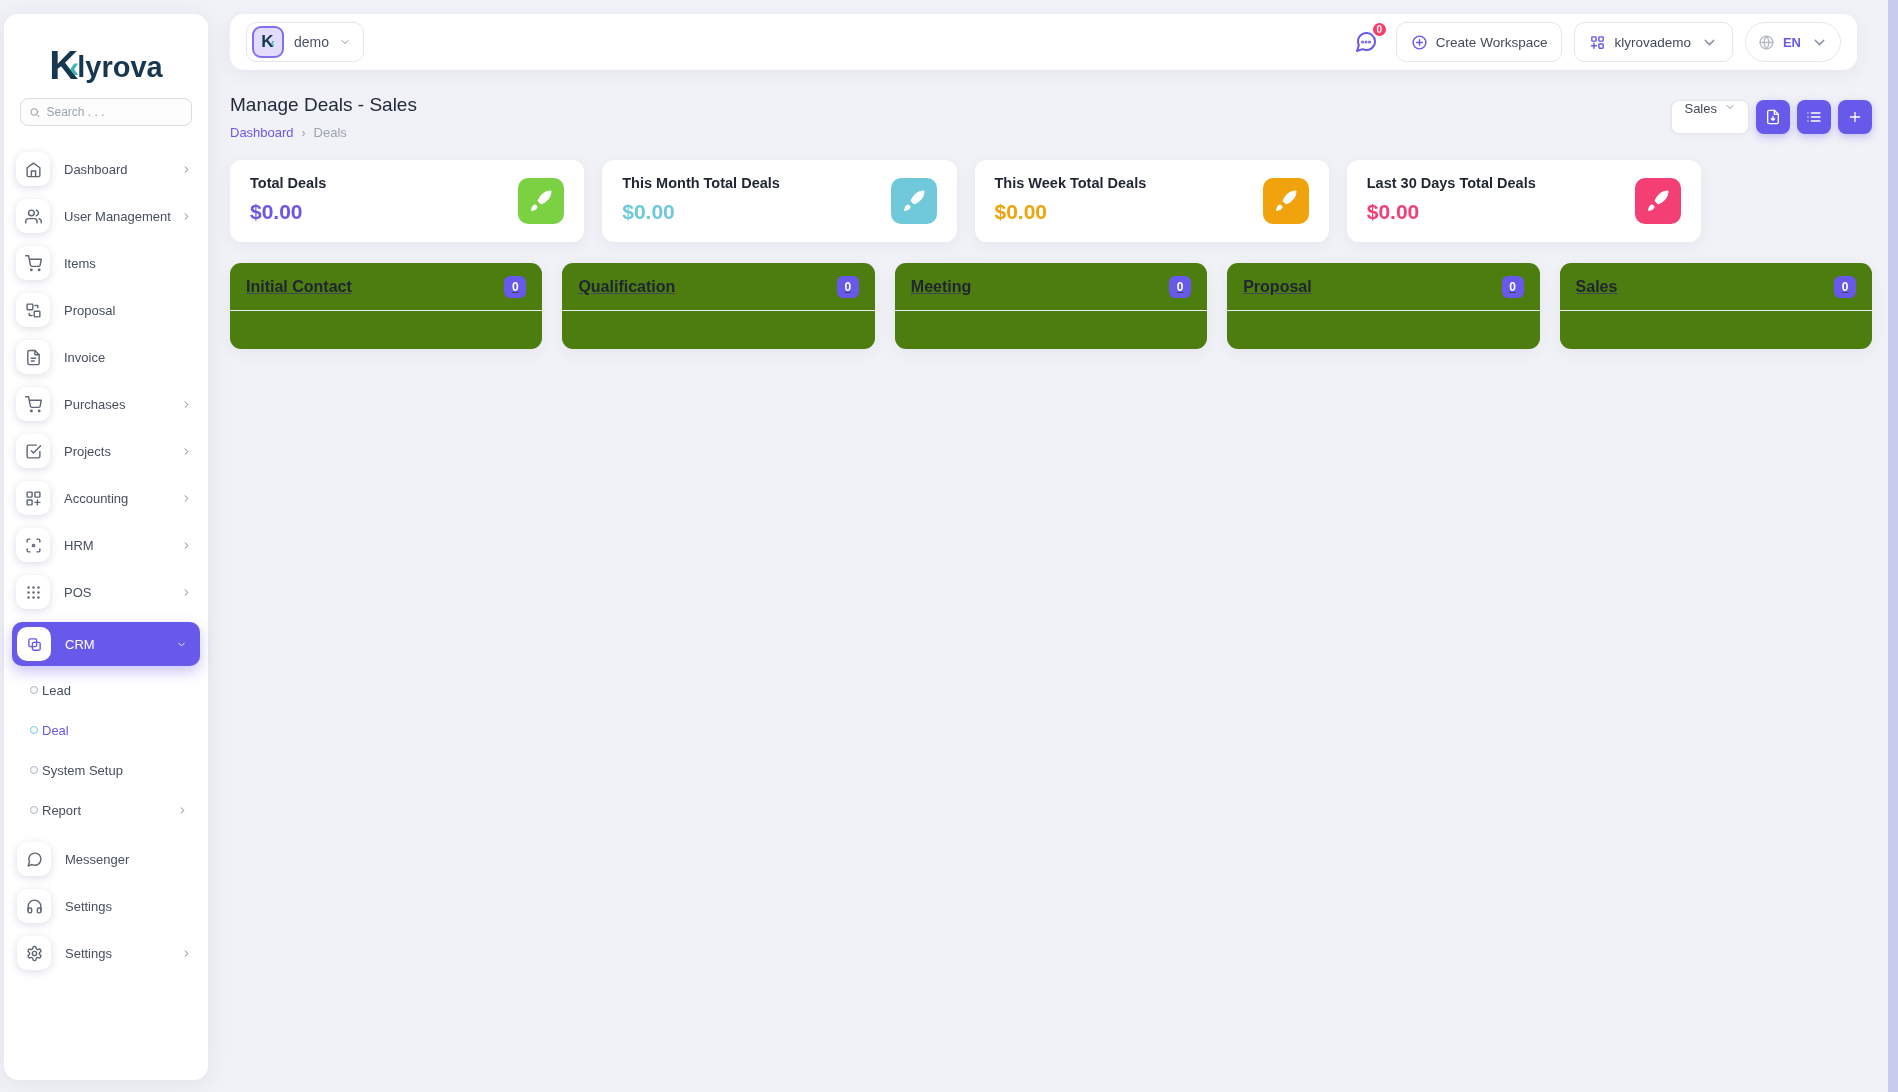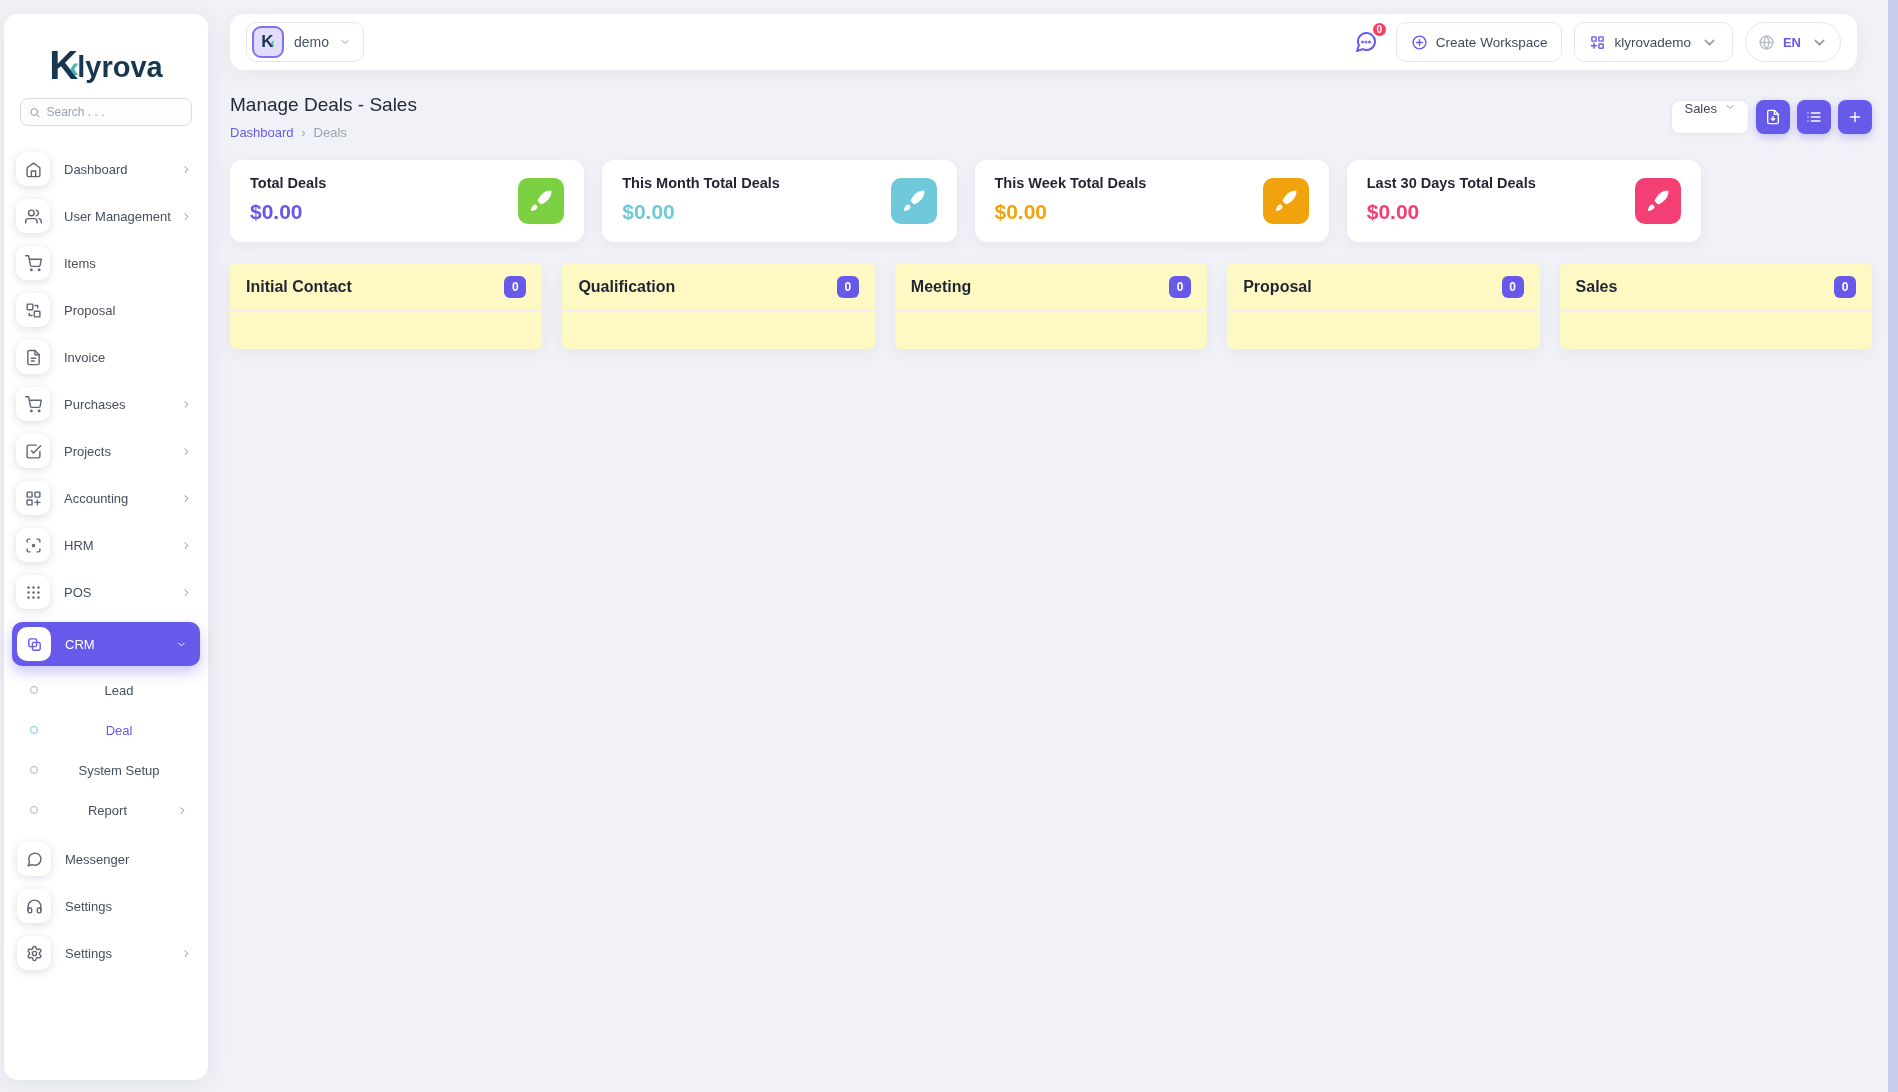--- a/index.html
+++ b/index.html
@@ -33,21 +33,21 @@
   .nav-label { font-size:13px; color:#454f5e; margin-left:14px; flex:1; }
   .chev-r { width:11px; height:11px; stroke:#6f7888; margin-right:4px; }
 
   .nav-item.active { background:#6759e9; border-radius:10px; height:44px; margin:0 -4px; padding:0 9px 0 5px;
                      box-shadow:0 6px 14px rgba(103,89,233,.35); }
   .nav-item.active .icon-box { color:#6759e9; box-shadow:none; }
   .nav-item.active .nav-label { color:#ffffff; font-weight:400; }
   .nav-item.active .chev-r { stroke:#ffffff; }
 
   .subnav { margin:14px 0 2px 0; display:flex; flex-direction:column; gap:20px; padding:0 12px 0 26px; }
-  .subnav-item { display:flex; align-items:center; gap:4px; cursor:pointer; height:20px;text-align:center; }
+  .subnav-item { display:flex; align-items:center; gap:4px; cursor:pointer; height:20px; }
   .bullet { width:8px; height:8px; border-radius:50%; border:1.5px solid #aab0c3; background:transparent; flex:0 0 8px; }
   .subnav-item.active .bullet { border-color:#6fc9da; }
   .subnav-label { font-size:13px; color:#454f5e; flex:1; }
   .subnav-item.active .subnav-label { color:#6759e9; }
   .subnav-item .chev-r { margin-right:8px; }
 
   .nav-bottom { margin-top:22px;padding-left:13px; }
 
   
   .topbar { position:absolute; left:230px; top:14px; width:1627px; height:56px; background:#ffffff;
@@ -104,21 +104,21 @@
   .stat-label { font-size:14.5px; font-weight:700; color:#1f2533; }
   .stat-value { font-size:21px; font-weight:700; margin-top:9px; }
   .stat-icon { position:absolute; right:20px; top:50%; transform:translateY(-50%); width:46px; height:46px;
                border-radius:10px; display:flex; align-items:center; justify-content:center; color:#fff; }
   .stat-icon svg { width:24px; height:24px; fill:currentColor; stroke:currentColor; stroke-width:1;
                    stroke-linejoin:round; }
 
   
   .kanban-row { position:absolute; left:230px; top:263px; width:1642px; display:grid;
                 grid-template-columns:repeat(5,1fr); gap:20px; }
-  .kanban-card { background:#fef9c3; border-radius:6px; box-shadow:0 4px 16px rgba(35,46,89,.06); overflow:hidden; }
+  .kanban-card { background:#4d7c0f; border-radius:11px; box-shadow:0 4px 16px rgba(35,46,89,.06); overflow:hidden;text-decoration:underline; }
   .kanban-head { display:flex; align-items:center; justify-content:space-between; padding:13px 16px 12px 16px;
                  border-bottom:1px solid #ebedf2; }
   .kanban-title { font-size:16px; font-weight:600; color:#1f2533; }
   .kanban-badge { min-width:22px; height:22px; border-radius:6px; background:#6759e9; color:#fff; font-size:12px;
                   font-weight:600; display:flex; align-items:center; justify-content:center; padding:0 5px; }
   .kanban-body { height:38px; }
 </style>
 </head>
 <body>
 

